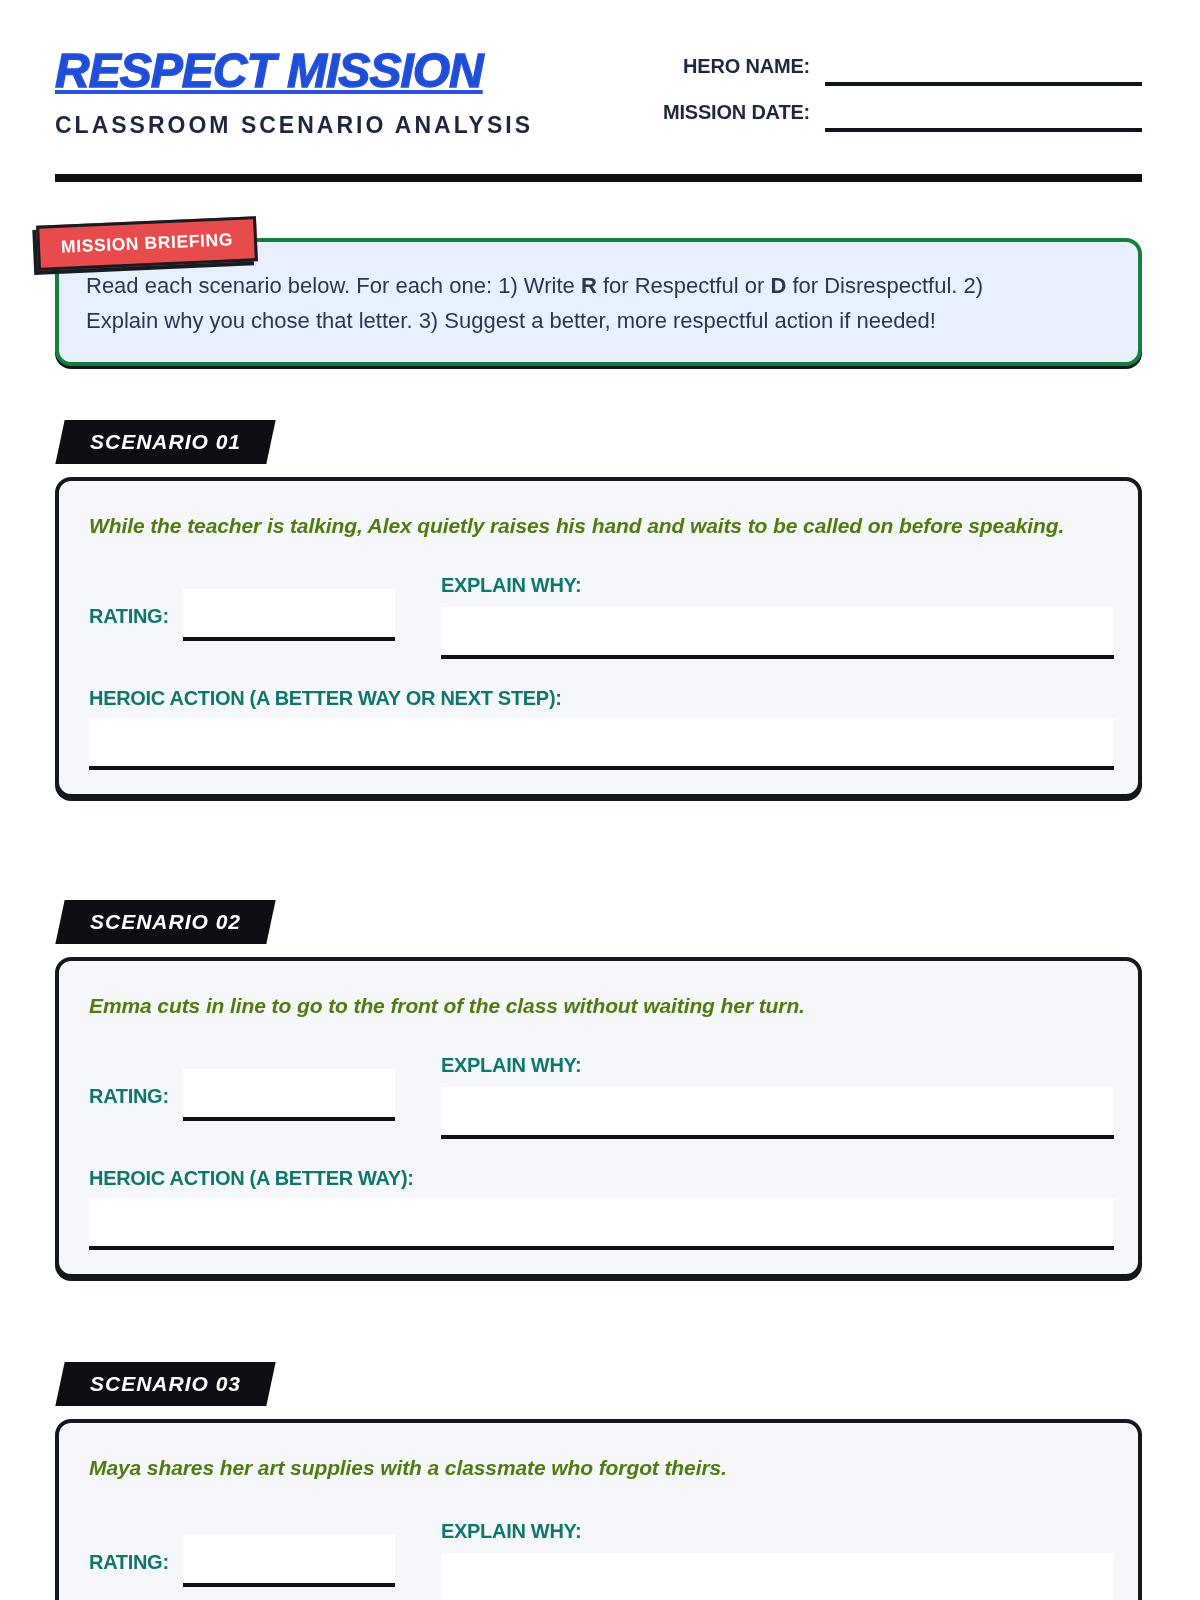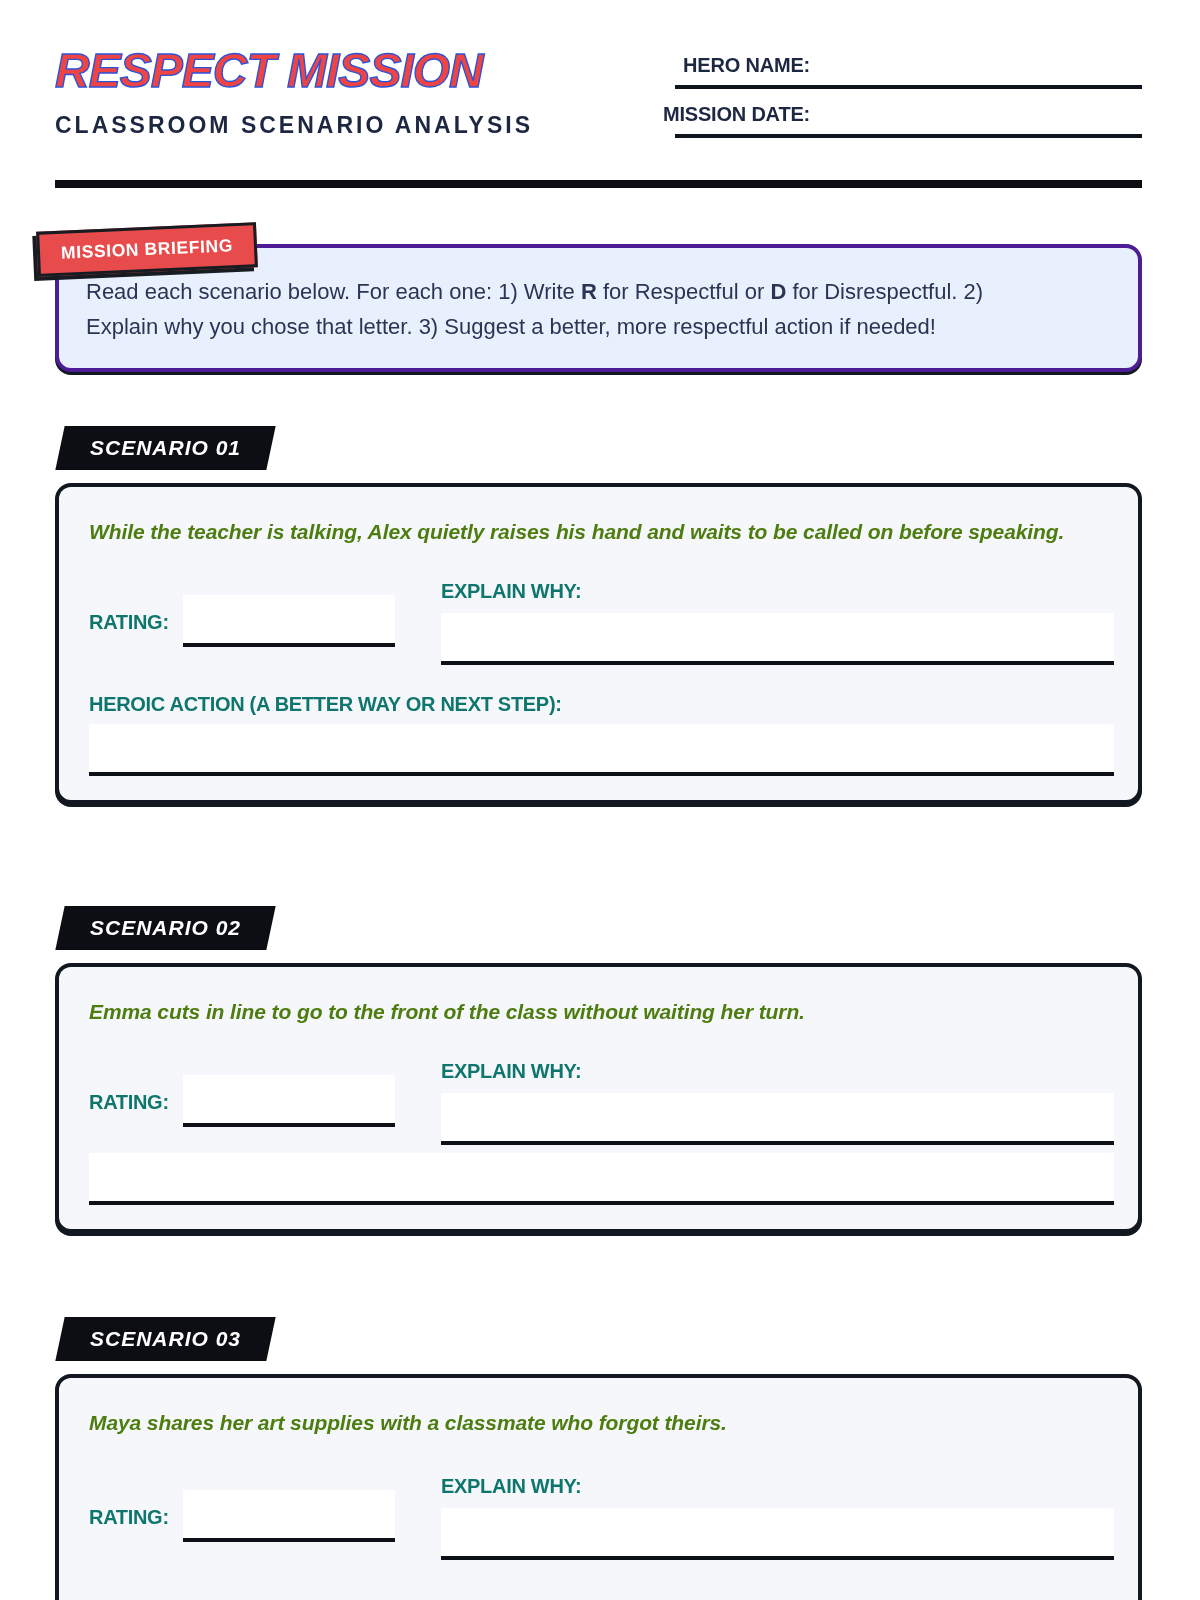--- a/index.html
+++ b/index.html
@@ -11,41 +11,41 @@
     width:1200px; height:1600px;
     background:#ffffff;
     overflow:hidden;
     padding:0 58px 0 55px;
   }
 
   
   .header { display:flex; justify-content:space-between; padding-top:46px; }
   .title {
     font-size:48px; font-style:italic; font-weight:700;
-    color:#ef4444; letter-spacing:-1px; line-height:50px;
+    color:#1d4ed8; letter-spacing:-1px; line-height:50px;text-decoration:underline;
     -webkit-text-stroke:1.4px #2b53da;
   }
   .subtitle {
     margin-top:17px; font-size:23px; font-weight:700;
     letter-spacing:3px; color:#1d2742; line-height:24px;text-align:center;
   }
   .header-right { width:482px; padding-top:8px; }
-  .field-line { display:flex; margin-bottom:14px;flex-direction:column; }
+  .field-line { display:flex; align-items:flex-end; margin-bottom:14px; }
   .field-line .lbl {
     width:150px; text-align:right; font-size:20px; font-weight:700;
     color:#1d2742; padding-bottom:8px; letter-spacing:-0.2px; white-space:nowrap;
   }
   .field-line .rule { flex:1; margin-left:15px; height:32px; border-bottom:4px solid #10141c; }
 
   .divider { margin-top:28px; height:8px; background:#0d0f14; }
 
   
   .briefing-wrap { position:relative; margin-top:56px; }
   .briefing-box {
-    border:4px solid #4c1d95; border-radius:16px; background:#e8f0fd;
+    border:4px solid #15803d; border-radius:16px; background:#e8f0fd;
     box-shadow:0 3px 0 #131720;
     padding:26px 30px 24px 27px;
   }
   .briefing-badge {
     position:absolute; top:-17px; left:-18px; z-index:2;
     background:#e84b4b; color:#ffffff;
     font-weight:700; font-size:17.5px; letter-spacing:0.6px;
     padding:9px 21px; border:3px solid #171b22;
     transform:rotate(-2.5deg);
     box-shadow:-4px 4px 0 #171b22;
@@ -161,20 +161,21 @@
       <div class="fields-row">
         <div class="rating-col">
           <span class="label">RATING:</span>
           <span class="rating-input"></span>
         </div>
         <div class="explain-col">
           <div class="label">EXPLAIN WHY:</div>
           <div class="explain-input"></div>
         </div>
       </div>
+      <div class="label heroic-label">HEROIC ACTION (A BETTER WAY):</div>
       <div class="heroic-input"></div>
     </div>
   </div>
 
   <div class="scenario gap-md">
     <div class="scenario-badge">
       <span class="txt">SCENARIO 03</span>
     </div>
     <div class="scenario-box clipped">
       <div class="scenario-text">Maya shares her art supplies with a classmate who forgot theirs.</div>

